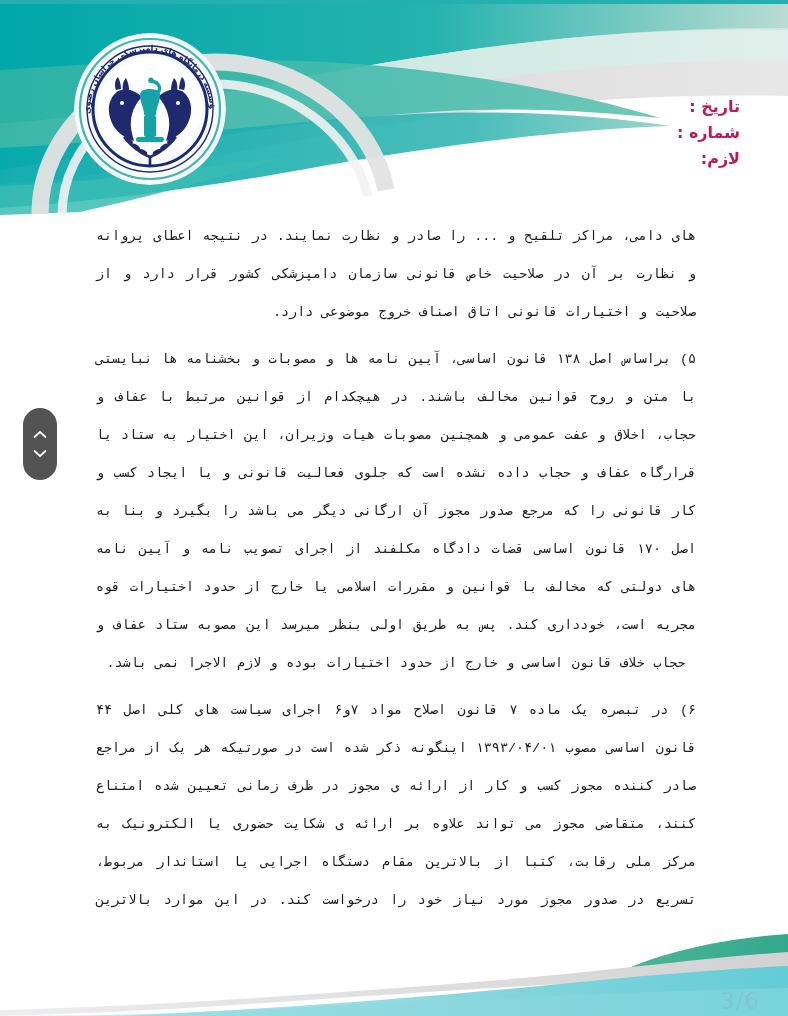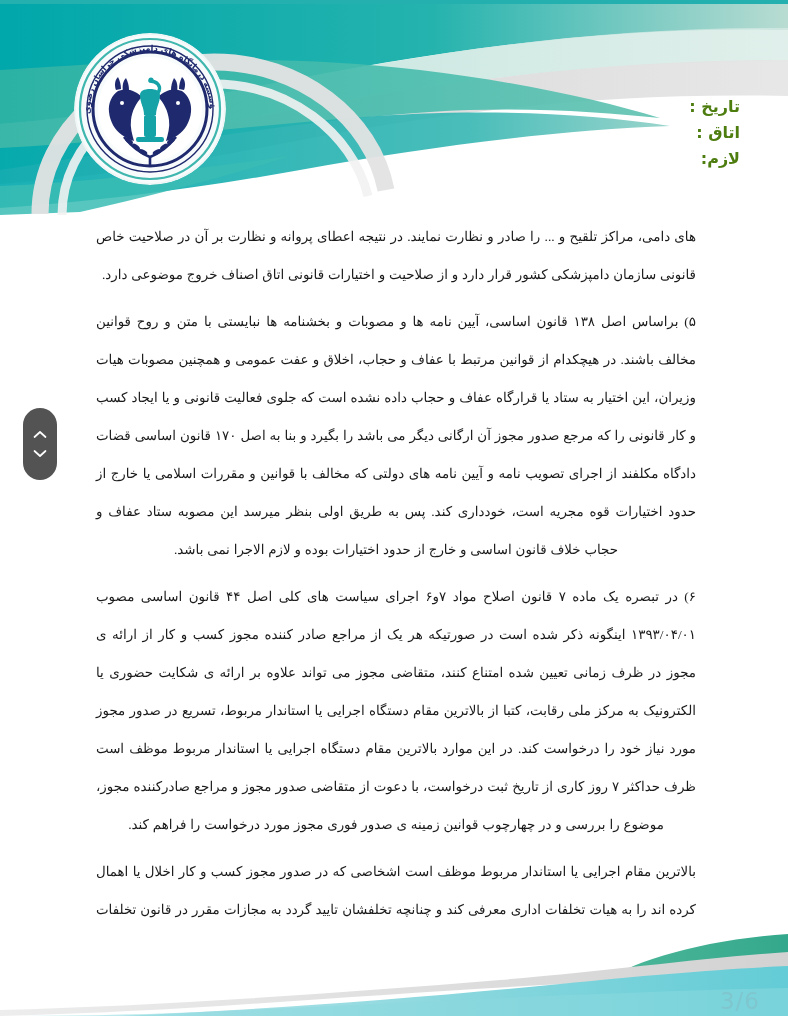--- a/index.html
+++ b/index.html
@@ -52,39 +52,39 @@
     right: 42px;
     top: 94px;
     width: 210px;
     text-align: left;
     direction: rtl;
   }
   .meta-line {
     font-family: "DejaVu Sans", "Liberation Sans", sans-serif;
     font-size: 16px;
     font-weight: bold;
-    color: #4d7c0f;
+    color: #be185d;
     line-height: 26px;
     white-space: nowrap;
     text-align: right;
     padding-right: 6px;
   }
 
   
   .doc-body {
     position: absolute;
     right: 92px;
     top: 218px;
     width: 600px;
     direction: rtl;
     text-align: justify;
     text-align-last: right;
   }
   .para {
-    font-family: Liberation Serif, serif;
+    font-family: Liberation Mono, monospace;
     font-size: 13.4px;
     color: #1a1a1a;
     line-height: 38px;
     margin: 0 0 9px 0;
     text-align: justify;
     text-align-last: right;
     word-spacing: 0.5px;
   }
   .para.center-last {
     text-align-last: center;
@@ -256,21 +256,21 @@
           <ellipse cx="97" cy="108" rx="4.6" ry="2.3" transform="rotate(-38 97 108)"></ellipse>
           <ellipse cx="90" cy="114" rx="4.6" ry="2.3" transform="rotate(-38 90 114)"></ellipse>
           <ellipse cx="83" cy="119" rx="4.6" ry="2.3" transform="rotate(-24 83 119)"></ellipse>
         </g>
         <path d="M76,124 L76,133" stroke="#1f2a6e" stroke-width="2.6"></path>
       </svg>
     </div>
 
     <div class="meta">
       <div class="meta-line">تاریخ :</div>
-      <div class="meta-line">اتاق :</div>
+      <div class="meta-line">شماره :</div>
       <div class="meta-line">لازم:</div>
     </div>
   </div>
 
   <div class="doc-body">
     <p class="para">های دامی، مراکز تلقیح و ... را صادر و نظارت نمایند. در نتیجه اعطای پروانه و نظارت بر آن در صلاحیت خاص قانونی سازمان دامپزشکی کشور قرار دارد و از صلاحیت و اختیارات قانونی اتاق اصناف خروج موضوعی دارد.</p>
     <p class="para center-last">۵) براساس اصل ۱۳۸ قانون اساسی، آیین نامه ها و مصوبات و بخشنامه ها نبایستی با متن و روح قوانین مخالف باشند. در هیچکدام از قوانین مرتبط با عفاف و حجاب، اخلاق و عفت عمومی و همچنین مصوبات هیات وزیران، این اختیار به ستاد یا قرارگاه عفاف و حجاب داده نشده است که جلوی فعالیت قانونی و یا ایجاد کسب و کار قانونی را که مرجع صدور مجوز آن ارگانی دیگر می باشد را بگیرد و بنا به اصل ۱۷۰ قانون اساسی قضات دادگاه مکلفند از اجرای تصویب نامه و آیین نامه های دولتی که مخالف با قوانین و مقررات اسلامی یا خارج از حدود اختیارات قوه مجریه است، خودداری کند. پس به طریق اولی بنظر میرسد این مصوبه ستاد عفاف و حجاب خلاف قانون اساسی و خارج از حدود اختیارات بوده و لازم الاجرا نمی باشد.</p>
     <p class="para center-last">۶) در تبصره یک ماده ۷ قانون اصلاح مواد ۷و۶ اجرای سیاست های کلی اصل ۴۴ قانون اساسی مصوب ۱۳۹۳/۰۴/۰۱ اینگونه ذکر شده است در صورتیکه هر یک از مراجع صادر کننده مجوز کسب و کار از ارائه ی مجوز در ظرف زمانی تعیین شده امتناع کنند، متقاضی مجوز می تواند علاوه بر ارائه ی شکایت حضوری یا الکترونیک به مرکز ملی رقابت، کتبا از بالاترین مقام دستگاه اجرایی یا استاندار مربوط، تسریع در صدور مجوز مورد نیاز خود را درخواست کند. در این موارد بالاترین مقام دستگاه اجرایی یا استاندار مربوط موظف است ظرف حداکثر ۷ روز کاری از تاریخ ثبت درخواست، با دعوت از متقاضی صدور مجوز و مراجع صادرکننده مجوز، موضوع را بررسی و در چهارچوب قوانین زمینه ی صدور فوری مجوز مورد درخواست را فراهم کند.</p>
     <p class="para">بالاترین مقام اجرایی یا استاندار مربوط موظف است اشخاصی که در صدور مجوز کسب و کار اخلال یا اهمال کرده اند را به هیات تخلفات اداری معرفی کند و چنانچه تخلفشان تایید گردد به مجازات مقرر در قانون تخلفات اداری</p>
   </div>

